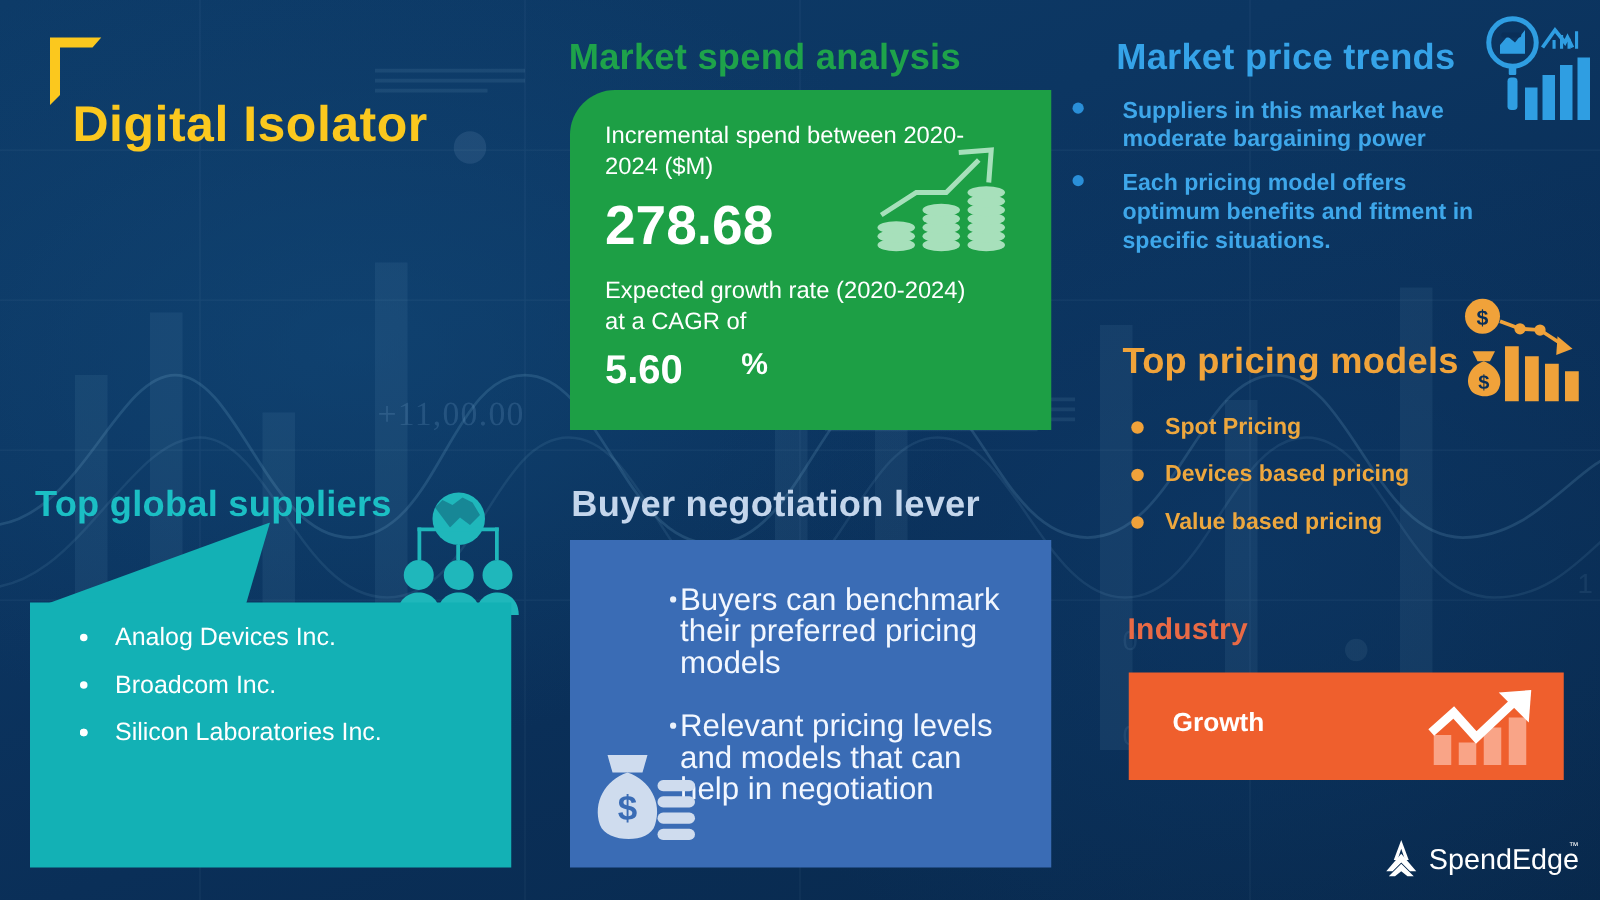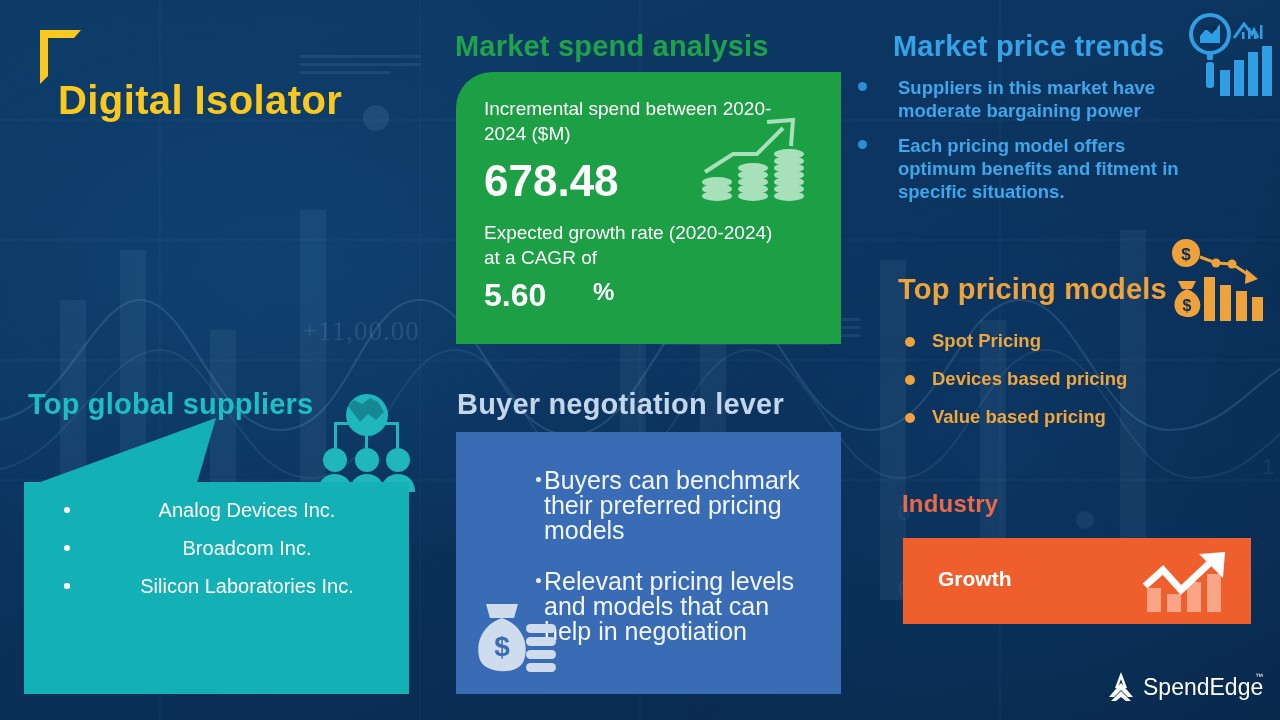--- a/index.html
+++ b/index.html
@@ -80,21 +80,21 @@
   }
   .growth-icon{position:absolute;left:238px;top:12px;width:94px;height:66px;}
 
   
   #tgs-head{left:28px;top:388px;color:#1bbfc4;}
   .teal-tail{position:absolute;left:24px;top:418px;width:220px;height:70px;}
   .teal-card{
     position:absolute;left:24px;top:482px;width:385px;height:212px;background:#13b1b5;
   }
   .sup-list{position:absolute;left:18px;top:16px;width:360px;}
-  .sup-item{position:relative;padding-left:50px;margin-bottom:13px;text-align:center;}
+  .sup-item{position:relative;padding-left:50px;margin-bottom:13px;}
   .sup-item .dot{position:absolute;left:22px;top:9px;width:6px;height:6px;border-radius:50%;background:#ffffff;}
   .sup-item .txt{color:#ffffff;font-size:20px;line-height:25px;}
   .globe-icon{position:absolute;left:318px;top:392px;width:98px;height:100px;}
 
   
   #bnl-head{left:457px;top:388px;color:#c4d6ec;}
   .blue-card{
     position:absolute;left:456px;top:432px;width:385px;height:262px;background:#3a6cb5;
   }
   .bnl-list{position:absolute;left:36px;top:36px;width:330px;}
@@ -172,21 +172,21 @@
     <svg class="bracket" viewBox="0 0 44 58">
       <path d="M2,56 L2,2 L43,2 L36,10 L10,10 L10,48 Z" fill="#fbc81e"></path>
     </svg>
     <div class="title-text">Digital Isolator</div>
   </div>
 
   <div class="heading" id="mkt-head">Market spend analysis</div>
 
   <div class="green-card">
     <div class="gc-label" id="gc-l1">Incremental spend between 2020-2024 ($M)</div>
-    <div class="gc-big" id="gc-val1">678.48</div>
+    <div class="gc-big" id="gc-val1">278.68</div>
     <div class="gc-label" id="gc-l2">Expected growth rate (2020-2024) at a CAGR of</div>
     <div class="gc-big" id="gc-val2">5.60</div>
     <div id="gc-pct">%</div>
 
     <svg class="coins-icon" viewBox="0 0 110 100">
       <g fill="#a7e0bb">
 
         <g>
           <ellipse cx="16" cy="84" rx="15" ry="5"></ellipse>
           <ellipse cx="16" cy="77" rx="15" ry="5"></ellipse>

